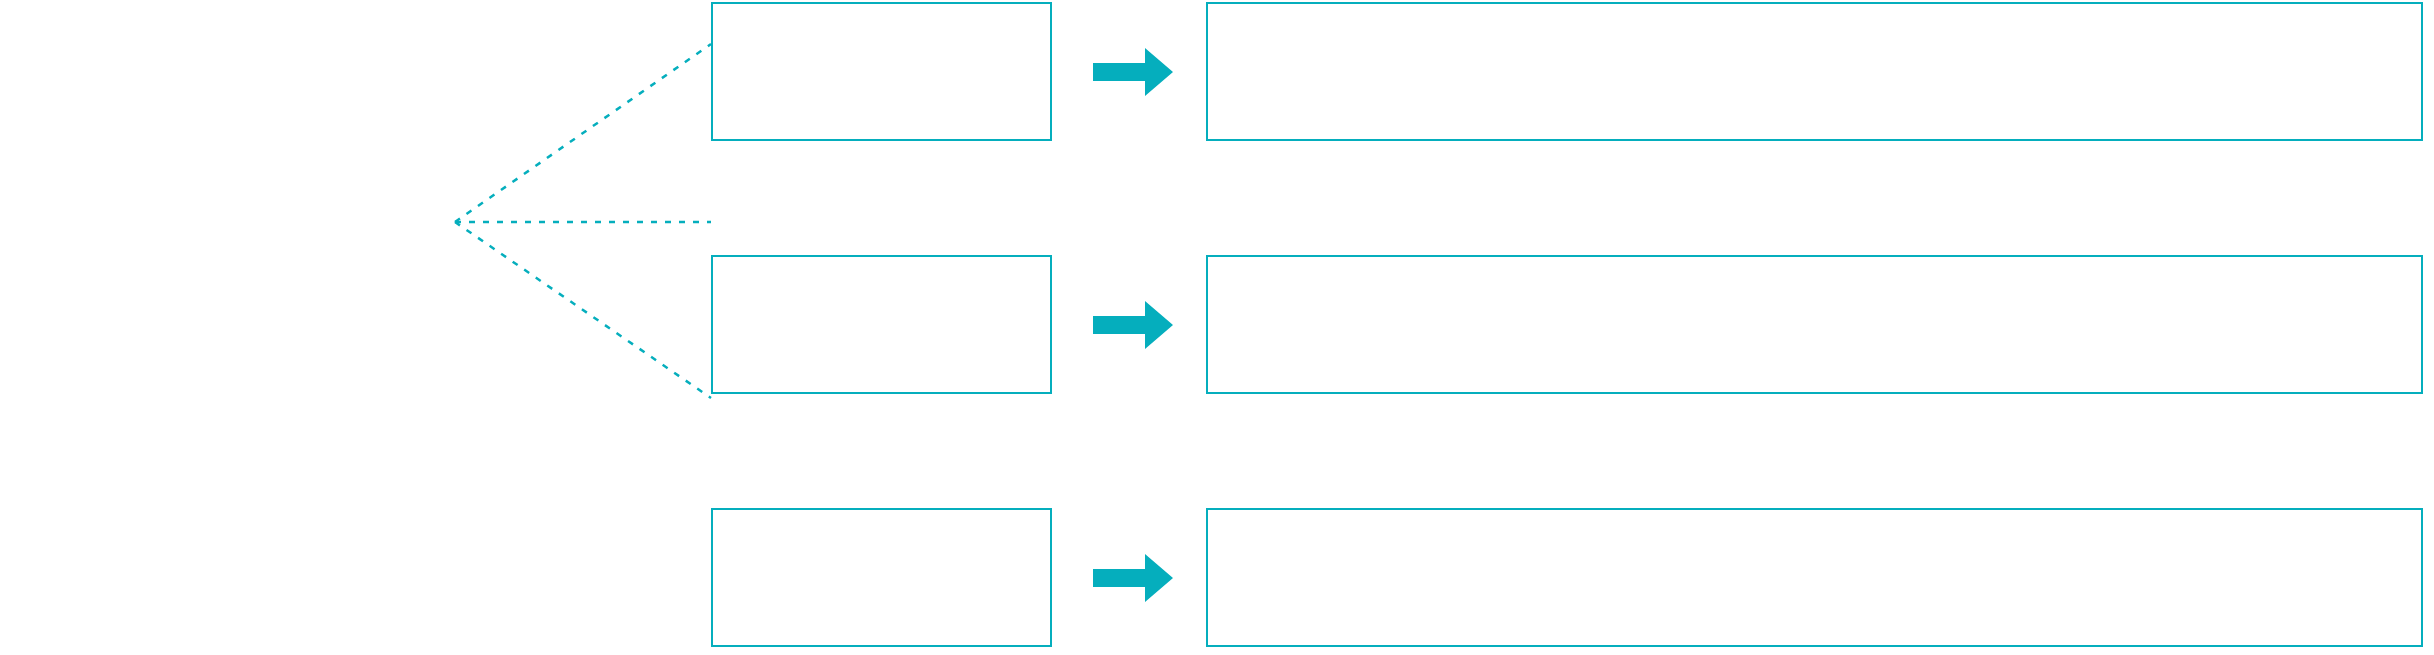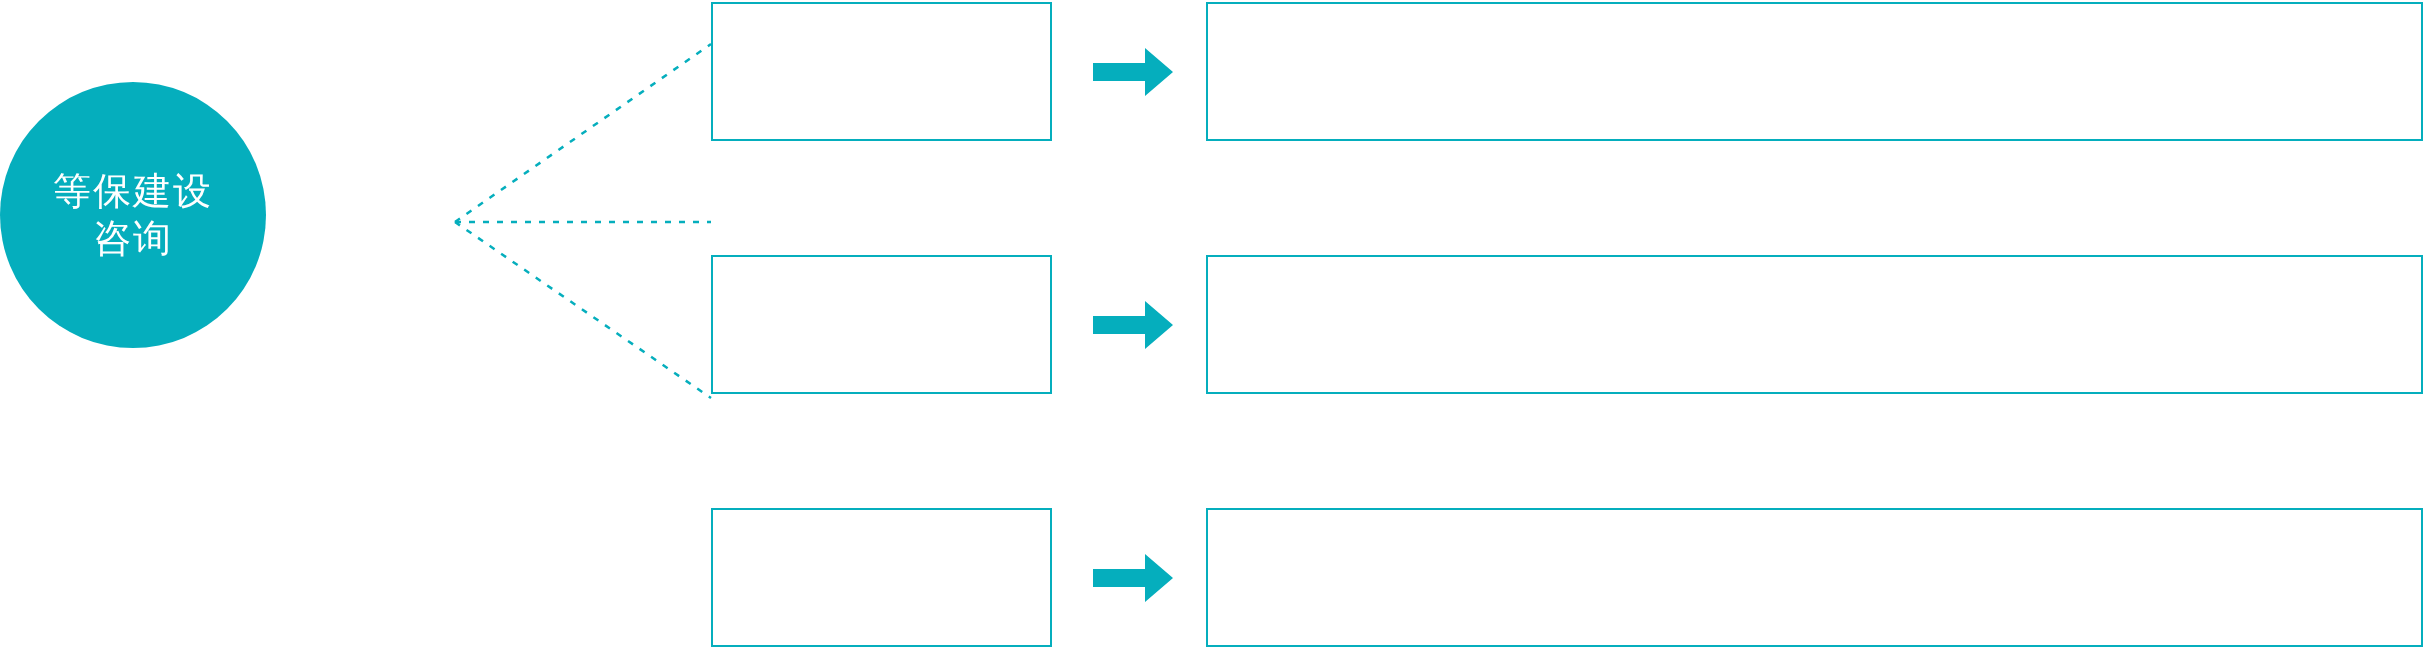--- a/index.html
+++ b/index.html
@@ -107,24 +107,20 @@
     top: 46px;
     width: 80px;
     height: 48px;
   }
 </style>
 </head>
 <body>
 
 <div id="stage">
 
-  <div id="hub-circle">
-    <div class="hub-line">等保建设</div>
-    <div class="hub-line">咨询</div>
-  </div>
 
   <svg id="connectors" viewBox="0 0 2434 655" xmlns="http://www.w3.org/2000/svg">
     <line x1="455" y1="222" x2="711" y2="44" stroke="#05AEBD" stroke-width="2.5" stroke-dasharray="6 8" stroke-linecap="butt"></line>
     <line x1="455" y1="222" x2="711" y2="222" stroke="#05AEBD" stroke-width="2.5" stroke-dasharray="6 8" stroke-linecap="butt"></line>
     <line x1="455" y1="222" x2="711" y2="398" stroke="#05AEBD" stroke-width="2.5" stroke-dasharray="6 8" stroke-linecap="butt"></line>
   </svg>
 
   <div class="row row-1">
     <div class="label-box">
       <span class="box-text"></span>

